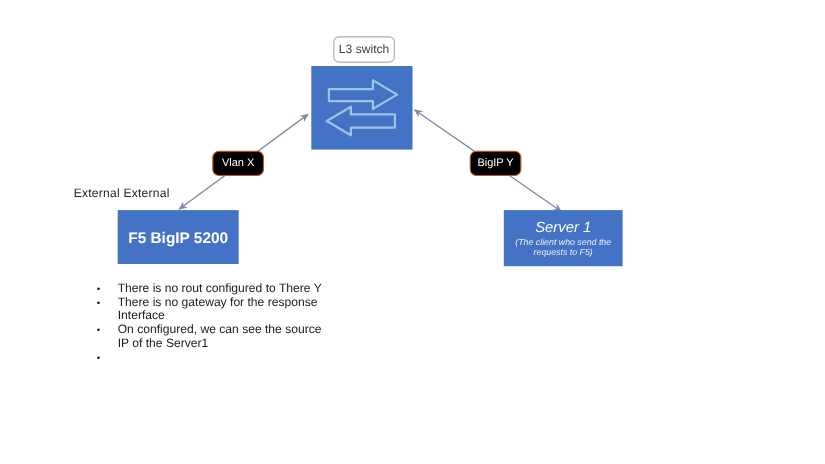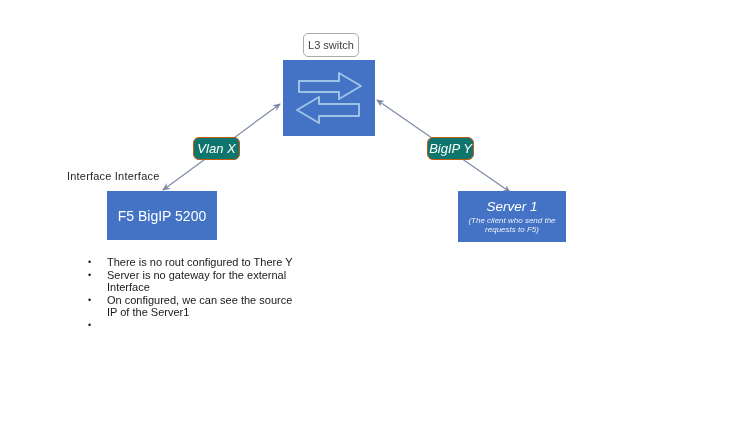--- a/index.html
+++ b/index.html
@@ -13,36 +13,36 @@
     background:#ffffff;border:1px solid #ababab;border-radius:5px;
     display:flex;align-items:center;justify-content:center;
     font-size:11px;color:#404040;
   }
   .switch-box{
     position:absolute;left:283px;top:60px;width:92px;height:76px;
     background:#4472c4;display:flex;flex-direction:column;justify-content:center;
   }
   .vlan{
     position:absolute;width:47px;height:23px;border-radius:6px;
-    background:#0f766e;border:1.5px solid #c55a11;box-sizing:border-box;
+    background:#000000;border:1.5px solid #c55a11;box-sizing:border-box;
     display:flex;align-items:center;justify-content:center;
-    font-size:13px;color:#ffffff;font-style:italic;
+    font-size:10px;color:#ffffff;
   }
   .vlan-x{left:193px;top:137px;}
   .vlan-y{left:427px;top:137px;}
   .ext-label{
     position:absolute;left:67px;top:170px;
     font-size:11px;color:#262626;letter-spacing:0.2px;
   }
   .node{
     position:absolute;background:#4472c4;color:#ffffff;
     display:flex;flex-direction:column;align-items:center;justify-content:center;
     text-align:center;
   }
-  .f5{left:107px;top:191px;width:110px;height:49px;font-size:14px;}
+  .f5{left:107px;top:191px;width:110px;height:49px;font-size:14px;font-weight:bold;}
   .server{left:458px;top:191px;width:108px;height:51px;font-style:italic;}
   .server-title{font-size:13.5px;line-height:15px;}
   .server-sub{font-size:8px;line-height:9.5px;margin-top:2px;white-space:pre-line;color:#eaf0fa;}
   .notes{
     position:absolute;left:88px;top:256px;margin:0;padding:0;list-style:none;
     font-size:11px;line-height:12.6px;color:#1a1a1a;
   }
   .notes li{display:flex;margin:0;}
   .notes .b{width:19px;flex:0 0 19px;font-size:9px;line-height:12.6px;}
   .notes .t{white-space:pre-line;max-width:210px;}
@@ -72,40 +72,40 @@
   <div class="switch-box">
     <svg width="92" height="76" viewBox="0 0 92 76">
       <polygon points="16,21 56,21 56,13 78,26 56,39 56,32 16,32" fill="none" stroke="#9dc3e6" stroke-width="2" stroke-linejoin="round"></polygon>
       <polygon points="76,44 36,44 36,37 14,50 36,63 36,56 76,56" fill="none" stroke="#9dc3e6" stroke-width="2" stroke-linejoin="round"></polygon>
     </svg>
   </div>
 
   <div class="vlan vlan-x">Vlan X</div>
   <div class="vlan vlan-y">BigIP Y</div>
 
-  <div class="ext-label">Interface Interface</div>
+  <div class="ext-label">External External</div>
 
   <div class="node f5">
     <div>F5 BigIP 5200</div>
   </div>
 
   <div class="node server">
     <div class="server-title">Server 1</div>
     <div class="server-sub">(The client who send the
 requests to F5)</div>
   </div>
 
   <ul class="notes">
     <li>
       <span class="b">•</span>
       <span class="t">There is no rout configured to There Y</span>
     </li>
     <li>
       <span class="b">•</span>
-      <span class="t">Server is no gateway for the external
+      <span class="t">There is no gateway for the response
 Interface</span>
     </li>
     <li>
       <span class="b">•</span>
       <span class="t">On configured, we can see the source
 IP of the Server1</span>
     </li>
     <li>
       <span class="b">•</span>
     </li>

